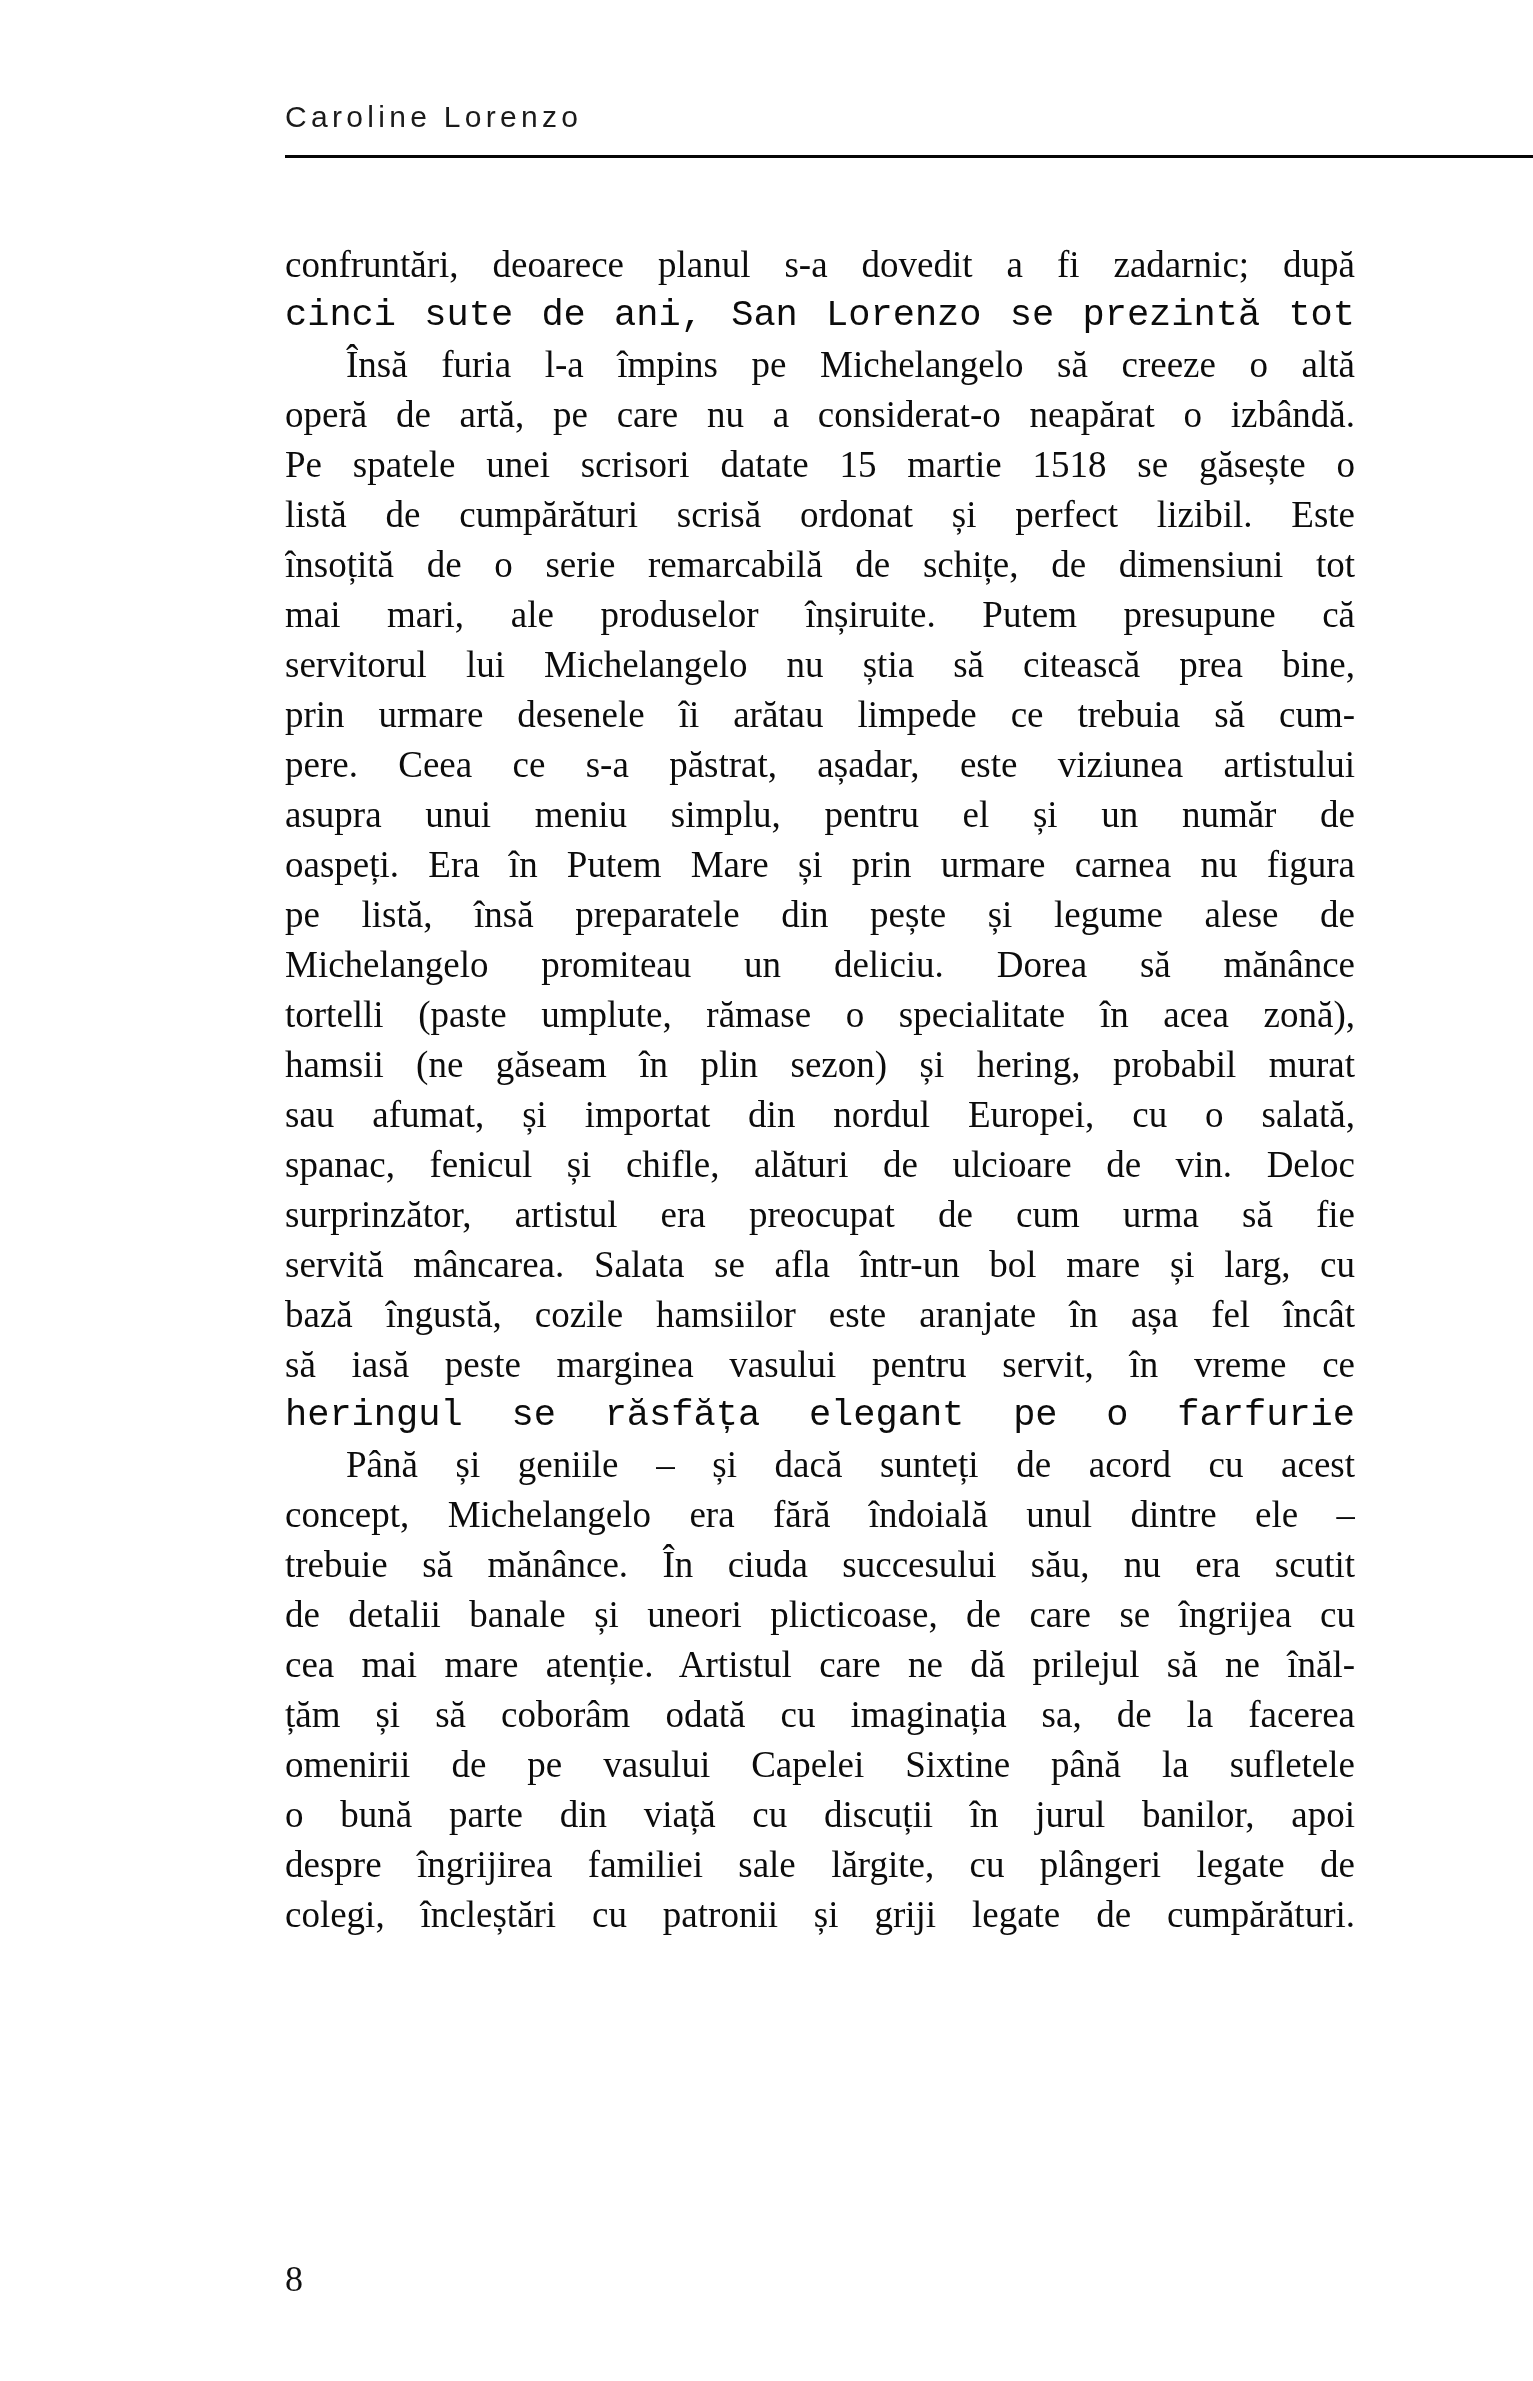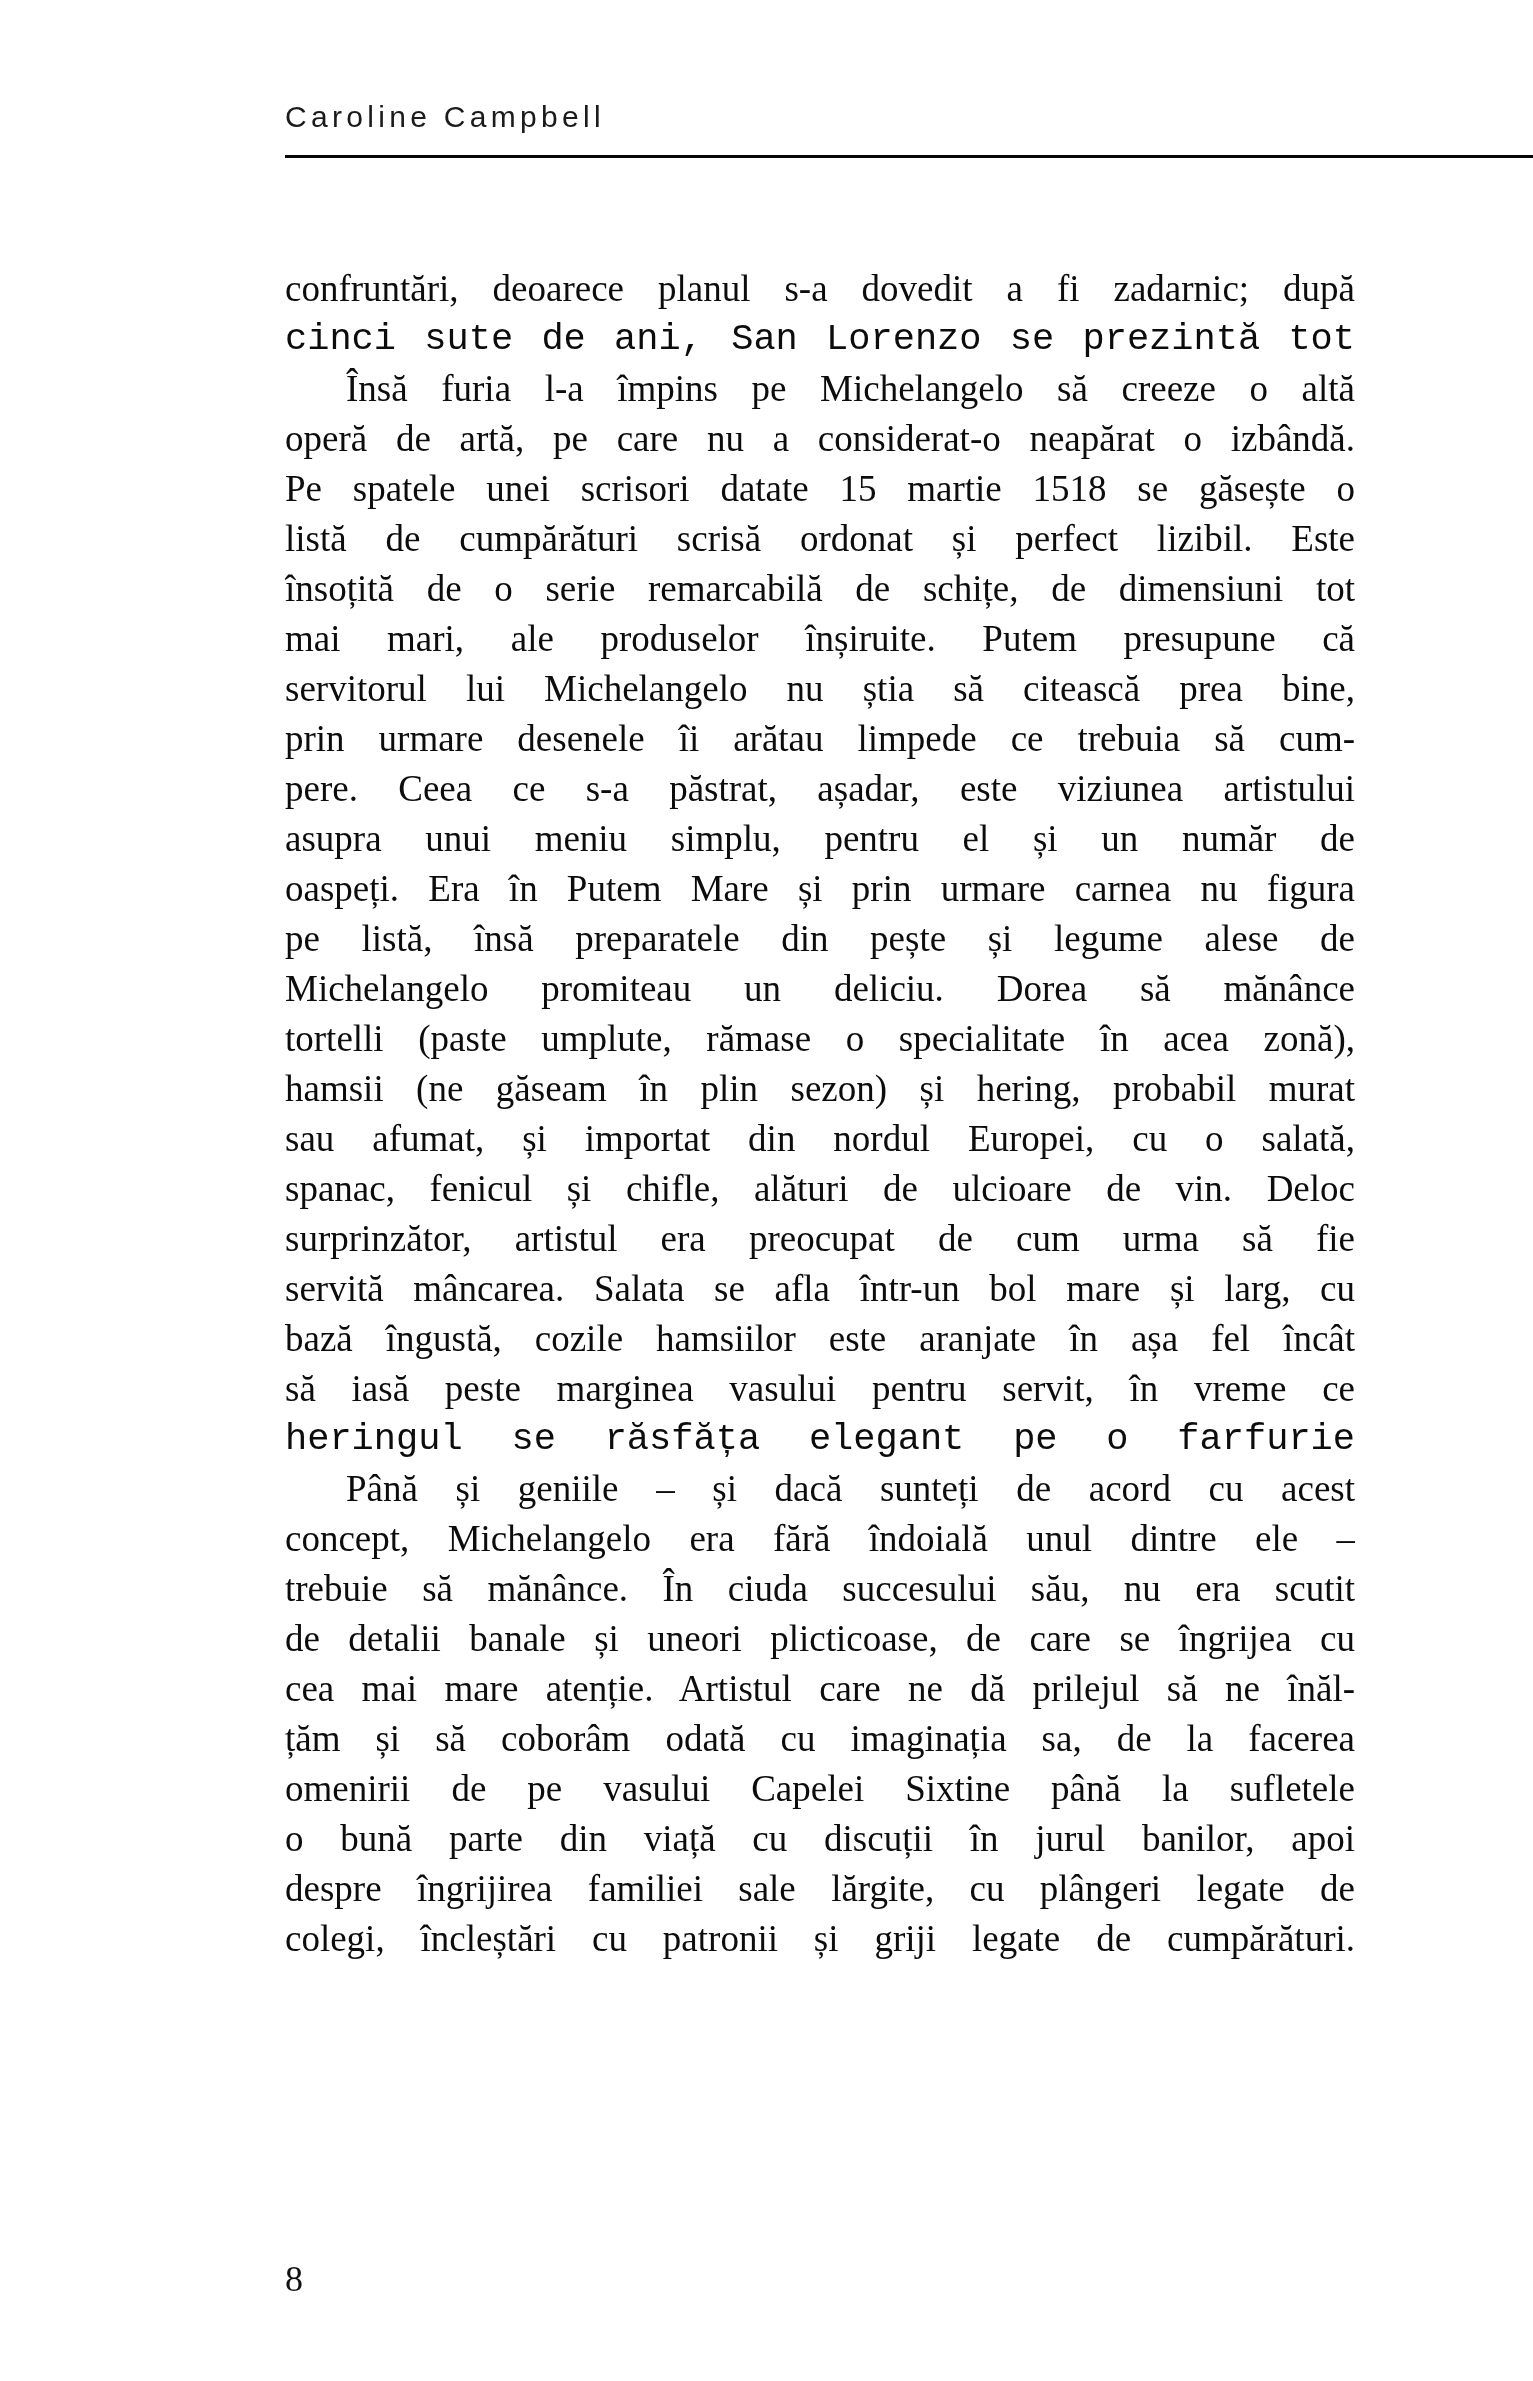--- a/index.html
+++ b/index.html
@@ -30,21 +30,21 @@
     position: absolute;
     left: 285px;
     right: 0;
     top: 155px;
     height: 2.9px;
     background: #060606;
   }
   .text-block {
     position: absolute;
     left: 285px;
-    top: 264px;
+    top: 240px;
     width: 1070px;
     font-family: "Liberation Serif", serif;
     font-size: 37px;
     color: #0c0c0c;
   }
   .line {
     height: 50px;
     line-height: 50px;
     text-align: justify;
     text-align-last: justify;
@@ -66,21 +66,21 @@
     font-size: 36px;
     line-height: 50px;
     color: #101010;
   }
 </style>
 </head>
 <body>
 
 <div class="page">
 
-  <div class="running-head">Caroline Campbell</div>
+  <div class="running-head">Caroline Lorenzo</div>
 
   <div class="head-rule"></div>
 
   <div class="text-block">
       <div class="line">confruntări, deoarece planul s-a dovedit a fi zadarnic; după</div>
       <div class="line para-end">cinci sute de ani, San Lorenzo se prezintă tot fără fațadă.</div>
       <div class="line indent">Însă furia l-a împins pe Michelangelo să creeze o altă</div>
       <div class="line">operă de artă, pe care nu a considerat-o neapărat o izbândă.</div>
       <div class="line">Pe spatele unei scrisori datate 15 martie 1518 se găsește o</div>
       <div class="line">listă de cumpărături scrisă ordonat și perfect lizibil. Este</div>

